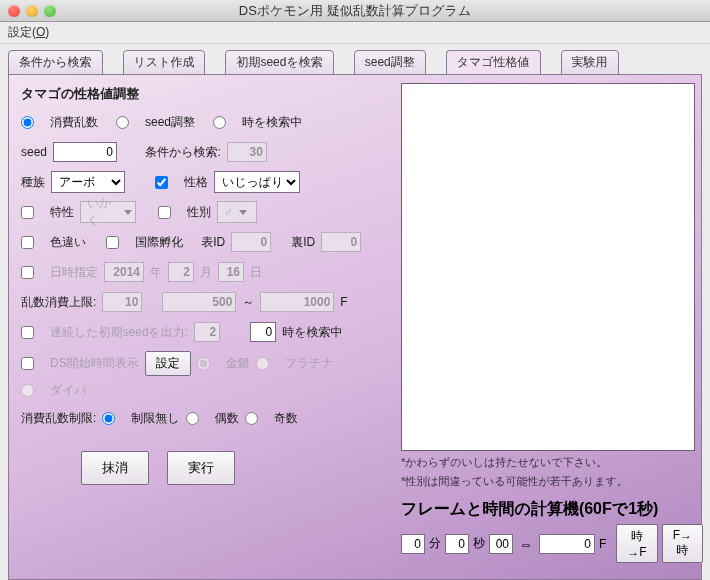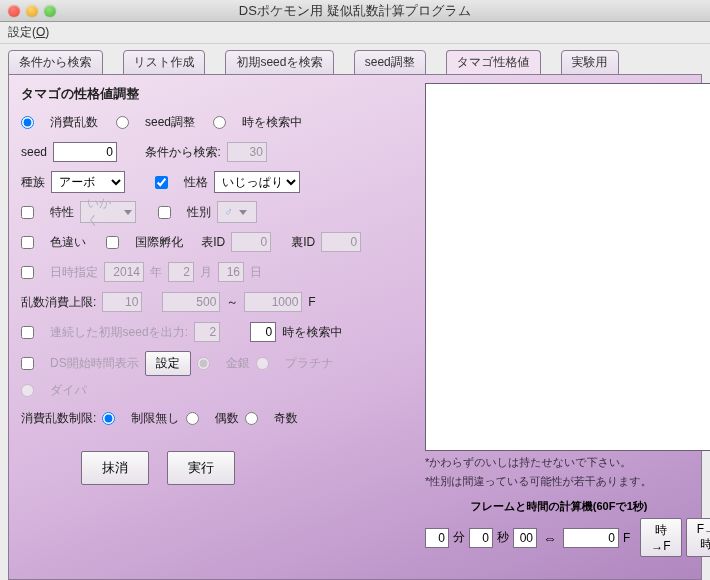--- a/index.html
+++ b/index.html
@@ -18,47 +18,47 @@
 
 .content { padding:6px 8px 8px 8px; }
 
 .tabs { display:flex; gap:20px; margin-bottom:-1px; }
 .tab { border:1px solid #8a7a94; border-bottom:1px solid #8a7a94; border-radius:4px 4px 0 0; background:linear-gradient(#f3eef6,#e5dce9); padding:3px 10px; font-size:12px; color:#333; cursor:pointer; }
 .tab.active { background:#f2e2f1; border-bottom:1px solid #f2e2f1; }
 
 .panel { border:1px solid #8a7a94; background:linear-gradient(160deg,#f2e2f1 0%,#d9b8df 55%,#b087c0 100%); height:506px; padding:10px 12px; position:relative; }
 
 .left { width:378px; float:left; font-size:12px; color:#222; }
-.right { position:absolute; left:416px; top:8px; width:268px; }
+.right { position:absolute; left:392px; top:8px; width:268px; }
 
 .hgroup{font-weight:bold; font-size:13px; margin-bottom:8px;}
 .row { display:flex; align-items:center; gap:6px; margin-bottom:8px; min-height:22px; flex-wrap:wrap;}
 label.rad, label.chk { display:inline-flex; align-items:center; gap:16px; font-size:12px; }
 input[type=radio],input[type=checkbox]{margin:0;}
 
 .numbox, .txtbox, select.sel { border:1px solid #7a6c85; background:#fff; height:20px; font-size:12px; padding:0 3px; }
 .numbox { text-align:right; }
-.dis { background:#e8dfeb; color:#9a90a0; border-color:#b9aec0;}
+.dis { background:#e8dfeb; color:#9a90a0; border-color:#b9aec0;font-weight:bold;}
 .mini { width:26px; }
 .small { width:40px; }
-.med { width:58px; }
+.med { width:74px; }
 .big { width:64px; }
 
 select.sel{ height:22px; background:#fff; }
 .combo-dis{background:#e8dfeb;color:#b6afbc;border:1px solid #b9aec0;height:22px;display:inline-flex;align-items:center;padding:0 3px 0 6px;}
 .combo-dis .caret{margin-left:6px;border-left:4px solid transparent;border-right:4px solid transparent;border-top:5px solid #8f8598;}
 .label-dis{color:#a99eb0;}
 
 .btn { border:1px solid #7a6c85; background:linear-gradient(#fafafa,#e7e2ea); padding:3px 10px; font-size:12px; border-radius:2px; cursor:pointer;}
 .btn.big2{padding:7px 20px;font-size:13px;}
 
 .output { width:294px; height:368px; background:#fff; border:1px solid #6d5d78; }
 
 .note { font-size:11px; color:#3a2f40; margin-top:4px;}
-.calc-head{font-weight:bold;font-size:11px;margin-top:10px;text-align:center;}
+.calc-head{font-weight:bold;font-size:16px;margin-top:10px;}
 .calc-row{display:flex;align-items:center;gap:4px;margin-top:4px;font-size:12px;}
 .calc-row .numbox{width:24px;}
 .arrow{font-size:14px;padding:0 2px;}
 </style>
 </head>
 <body>
 
 <div class="titlebar">
   <div class="traffic">
     <div class="tl r"></div>

